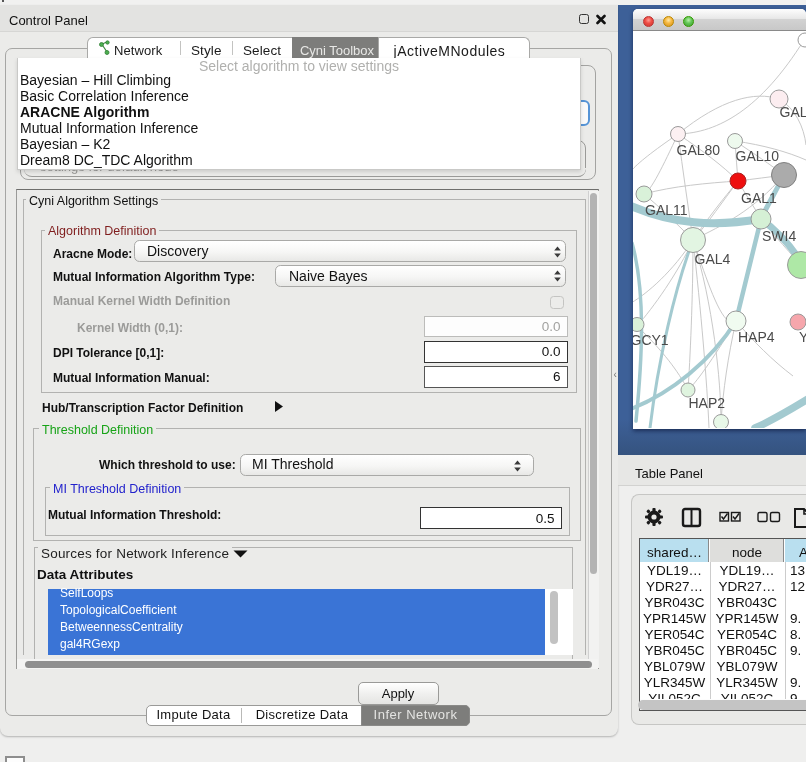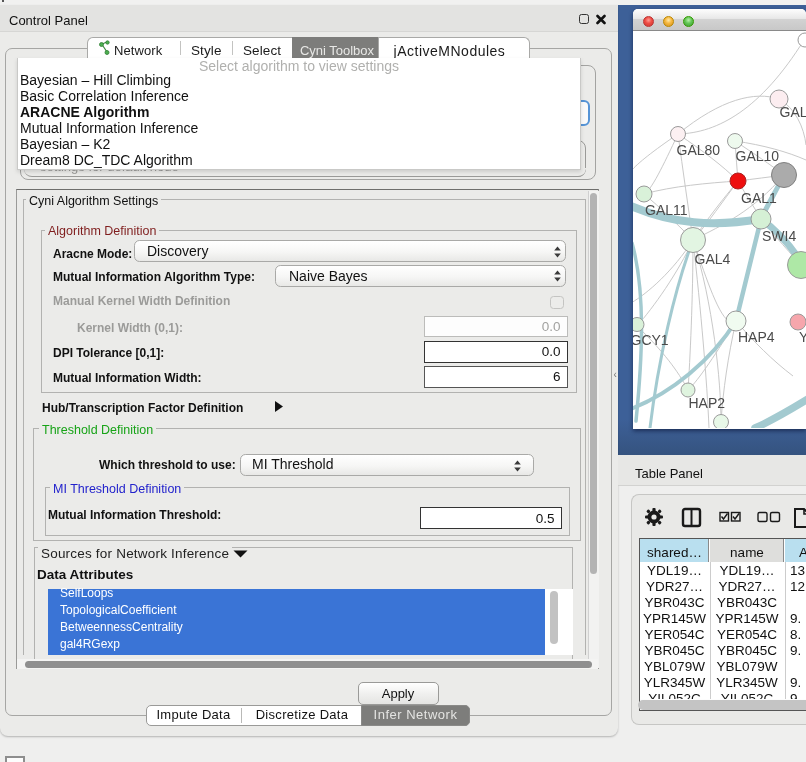--- a/index.html
+++ b/index.html
@@ -63,21 +63,21 @@
 
 <div class="bl" style="left:53px;top:293.5px;color:#9b9b99;">Manual Kernel Width Definition</div>
 <div class="abs" style="left:550px;top:296px;width:14px;height:13px;background:#ececea;border:1px solid #c4c4c2;border-radius:3.5px;"></div>
 
 <div class="bl" style="left:53px;top:321px;color:#9b9b99;padding-left:24px;">Kernel Width (0,1):</div>
 <div class="inp" style="left:424px;top:315.5px;width:143.5px;height:21.5px;background:#fdfdfd;border:1px solid #bcbcba;color:#a2a2a0;">0.0</div>
 
 <div class="bl" style="left:53px;top:346px;">DPI Tolerance [0,1]:</div>
 <div class="inp" style="left:424px;top:340.5px;width:143.5px;height:22px;border:1.5px solid #333;">0.0</div>
 
-<div class="bl" style="left:53px;top:371px;">Mutual Information Width:</div>
+<div class="bl" style="left:53px;top:371px;">Mutual Information Manual:</div>
 <div class="inp" style="left:424px;top:365.5px;width:143.5px;height:22px;border:1px solid #555;">6</div>
 
 <div class="bl" style="left:42px;top:400.5px;">Hub/Transcription Factor Definition</div>
 <svg class="abs" style="left:273px;top:400px;" width="11" height="13">
     <path d="M2 1 L10 6.5 L2 12 Z" fill="#111"></path>
   </svg>
 
 <div class="gb" style="left:33px;top:427.5px;width:548px;height:113px;"></div>
 <div class="gl" style="left:39px;top:423px;color:#17a317;">Threshold Definition</div>
 
@@ -260,21 +260,21 @@
   </g>
   <path d="M151 2 L160 2 L165 7 L165 20 L151 20 Z" fill="none" stroke="#1a1a1a" stroke-width="2"></path>
   <path d="M160 2 L160 7 L165 7" fill="none" stroke="#1a1a1a" stroke-width="1.6"></path>
 </svg>
 
 <div class="abs" style="left:639px;top:538px;width:167px;height:173px;background:#fff;border:1px solid #555;border-right:none;"></div>
 <div class="abs" style="left:640px;top:539px;width:69px;height:23px;background:#b9dfef;border-right:1px solid #8a8a8a;"></div>
 <div class="abs" style="left:710px;top:539px;width:74px;height:23px;background:#dededc;border-right:1px solid #8a8a8a;"></div>
 <div class="abs" style="left:785px;top:539px;width:21px;height:23px;background:#b9dfef;"></div>
 <div class="abs" style="left:640px;top:544.5px;width:69px;text-align:center;font-size:13.5px;color:#111;">shared…</div>
-<div class="abs" style="left:710px;top:544.5px;width:74px;text-align:center;font-size:13.5px;color:#111;">name</div>
+<div class="abs" style="left:710px;top:544.5px;width:74px;text-align:center;font-size:13.5px;color:#111;">node</div>
 <div class="abs" style="left:799px;top:544.5px;font-size:13.5px;color:#111;">A</div>
 <div class="abs" style="left:709.5px;top:562px;width:1px;height:137px;background:#cccccc;"></div>
 <div class="abs" style="left:784.5px;top:562px;width:1px;height:137px;background:#cccccc;"></div>
 <div class="abs" style="left:640px;top:562.5px;width:69px;text-align:center;font-size:13.5px;color:#111;line-height:16px;">YDL19…<br>YDR27…<br>YBR043C<br>YPR145W<br>YER054C<br>YBR045C<br>YBL079W<br>YLR345W<br>YIL052C</div>
 <div class="abs" style="left:710px;top:562.5px;width:74px;text-align:center;font-size:13.5px;color:#111;line-height:16px;">YDL19…<br>YDR27…<br>YBR043C<br>YPR145W<br>YER054C<br>YBR045C<br>YBL079W<br>YLR345W<br>YIL052C</div>
 <div class="abs" style="left:790px;top:562.5px;width:20px;font-size:13.5px;color:#111;line-height:16px;">13<br>12<br>&nbsp;<br>9.<br>8.<br>9.<br>&nbsp;<br>9.<br>9.</div>
 <div class="abs" style="left:640px;top:699px;width:166px;height:11px;background:#fdfdfd;"></div>
 <div class="abs" style="left:638px;top:700px;width:168px;height:9.5px;background:#c4c4c4;border-radius:5px 0 0 5px;"></div>
 
 <div class="abs" style="left:5px;top:756px;width:20px;height:10px;border:2px solid #8e8e8e;background:#fdfdfd;"></div>

